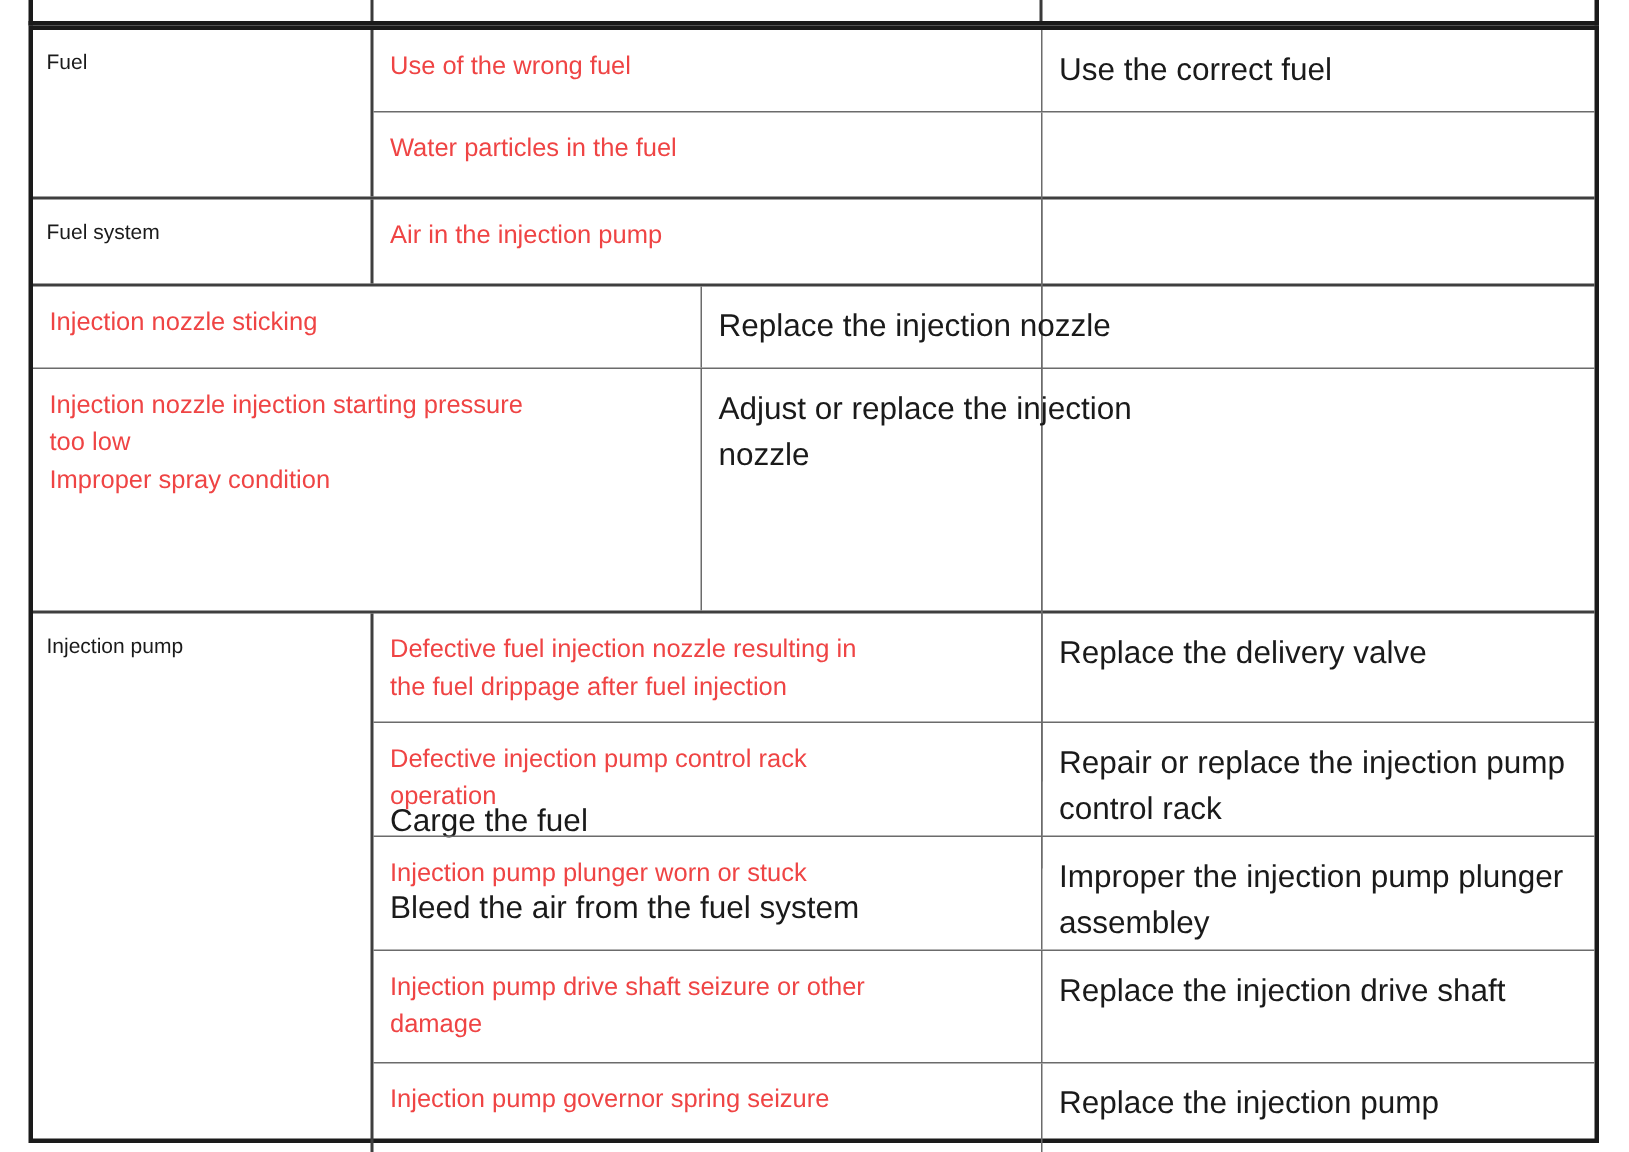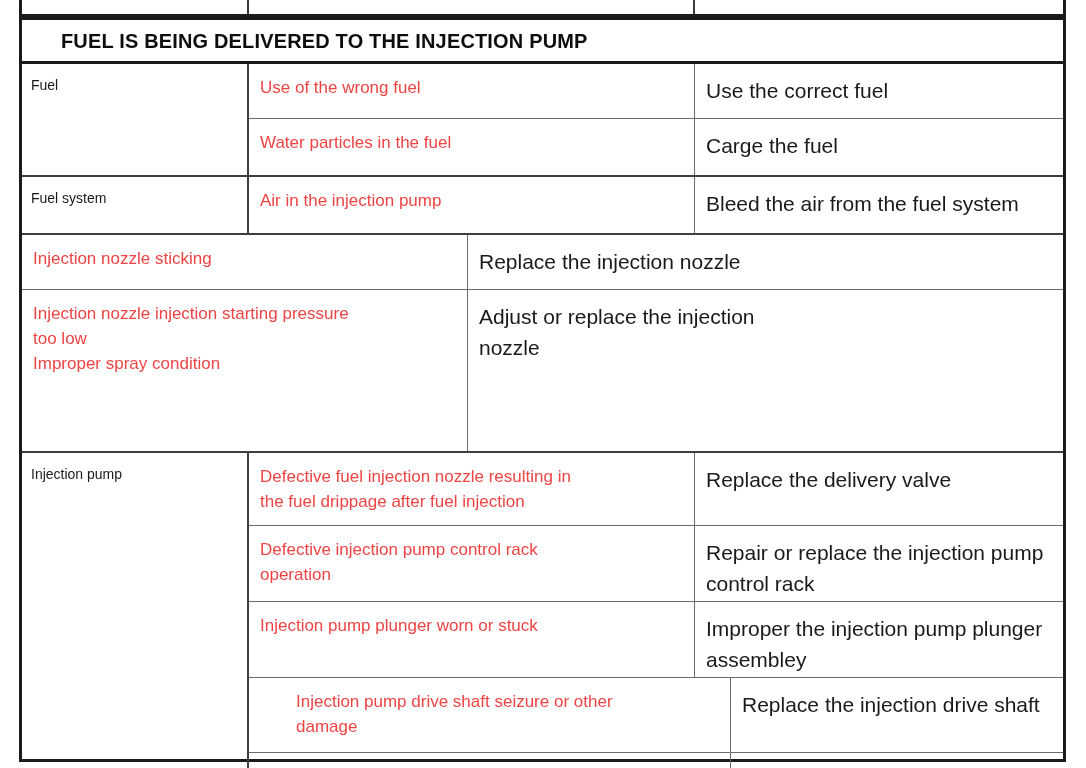--- a/index.html
+++ b/index.html
@@ -117,44 +117,41 @@
     flex: 1;
     box-sizing: border-box;
     padding: 12px 10px 12px 11px;
     font-size: 21px;
     line-height: 1.47;
     color: #1a1a1a;
   }
 
   
   .h-a { height: 55px; }
-  .h-b { height: 56px; }
+  .h-b { height: 56px; flex-direction: column; }
   .h-c { height: 161px; }
   .h-d { height: 73px; }
   .h-e { height: 76px; }
-  .h-f { height: 75px; padding-left: 36px; }
+  .h-f { height: 75px; }
 
   .cell-line { display: block; }
 </style>
 </head>
 <body>
 
 <div class="page">
 
   <div class="top-sliver">
     <div class="c1"></div>
     <div class="c2"></div>
     <div class="c3"></div>
   </div>
 
   <div class="table-wrap">
 
-    <div class="title-row">
-      <div class="title-text">FUEL IS BEING DELIVERED TO THE INJECTION PUMP</div>
-    </div>
 
     <div class="body">
 
       <div class="group">
         <div class="comp-cell">Fuel</div>
         <div class="rows">
           <div class="row h-a">
             <div class="cause-cell">Use of the wrong fuel</div>
             <div class="remedy-cell">Use the correct fuel</div>
           </div>

